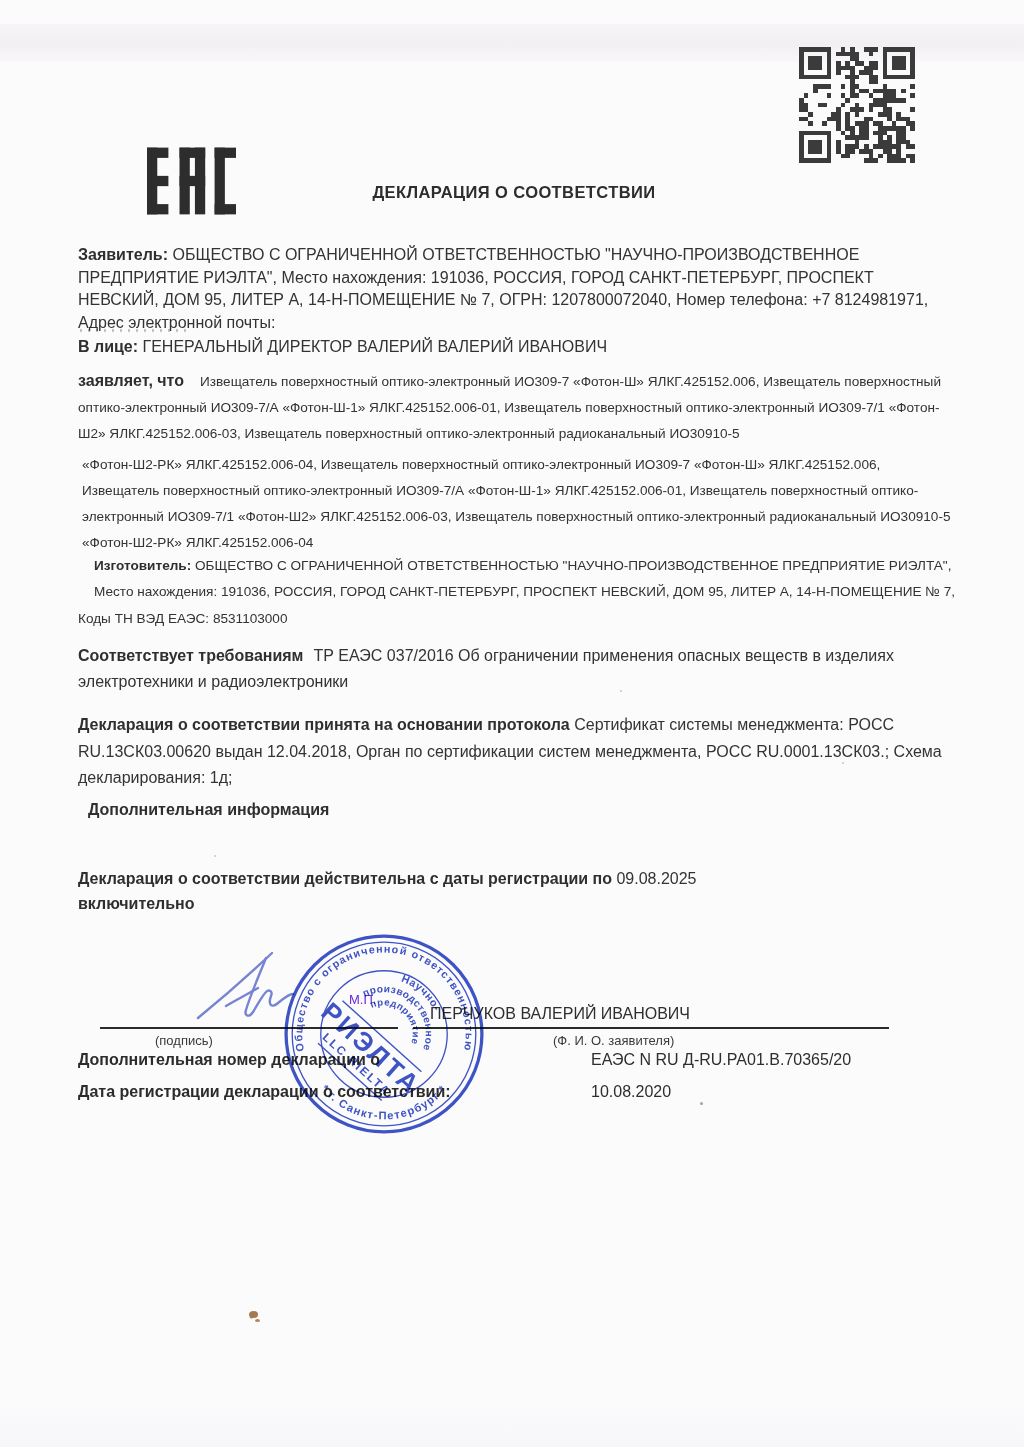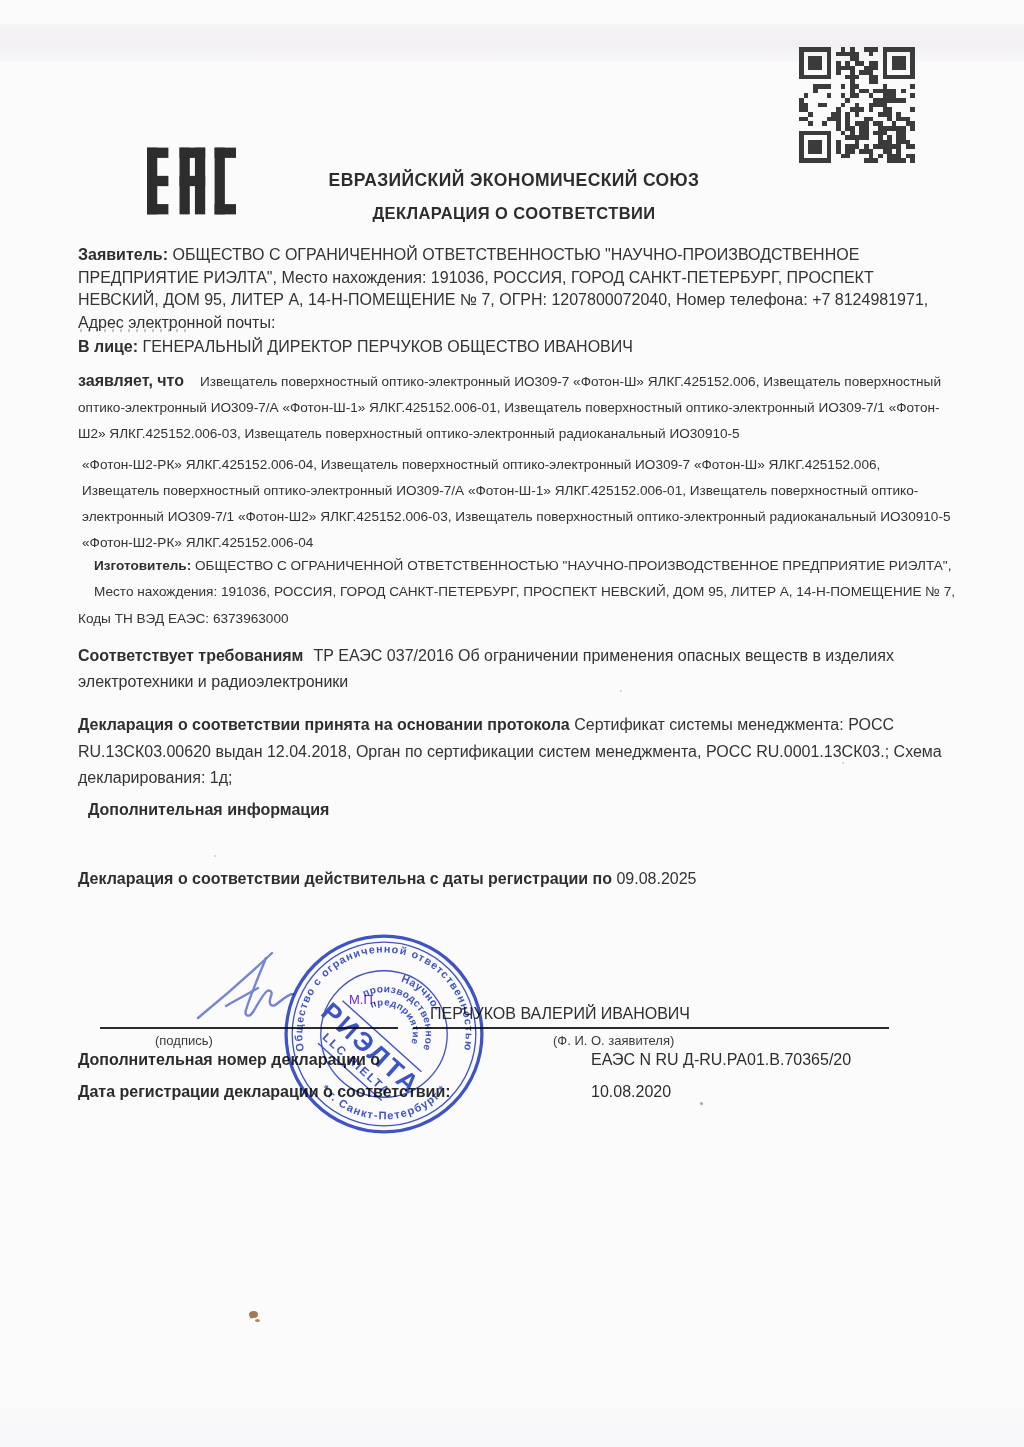--- a/index.html
+++ b/index.html
@@ -81,21 +81,20 @@
     <rect x="38" y="0" width="30" height="12"></rect>
     <rect x="38" y="33" width="30" height="12"></rect>
 
     <rect x="79" y="0" width="12" height="78"></rect>
     <rect x="79" y="0" width="25" height="12"></rect>
     <rect x="79" y="66" width="25" height="12"></rect>
   </svg>
 </div>
 
 <div class="abs titles">
-  <div class="t1">ЕВРАЗИЙСКИЙ ЭКОНОМИЧЕСКИЙ СОЮЗ</div>
   <div class="t2">ДЕКЛАРАЦИЯ О СООТВЕТСТВИИ</div>
 </div>
 
 <div class="abs qr">
   <svg id="qr-svg" viewBox="0 0 25 25" shape-rendering="crispEdges" fill="#3b3b3b">
       <rect x="9" y="0" width="1" height="1"></rect>
       <rect x="11" y="0" width="1" height="1"></rect>
       <rect x="14" y="0" width="1" height="1"></rect>
       <rect x="15" y="0" width="1" height="1"></rect>
       <rect x="16" y="0" width="1" height="1"></rect>
@@ -404,37 +403,37 @@
       <rect x="19" y="21" width="1" height="1"></rect>
       <rect x="20" y="21" width="1" height="1"></rect>
       <rect x="21" y="21" width="1" height="1"></rect>
     </svg>
 </div>
 
 <p class="abs para" style="top:244px;margin:0;"><b>Заявитель:</b> <span>ОБЩЕСТВО С ОГРАНИЧЕННОЙ ОТВЕТСТВЕННОСТЬЮ "НАУЧНО-ПРОИЗВОДСТВЕННОЕ ПРЕДПРИЯТИЕ РИЭЛТА", Место нахождения: 191036, РОССИЯ, ГОРОД САНКТ-ПЕТЕРБУРГ, ПРОСПЕКТ НЕВСКИЙ, ДОМ 95, ЛИТЕР А, 14-Н-ПОМЕЩЕНИЕ № 7, ОГРН: 1207800072040, Номер телефона: +7 8124981971, Адрес электронной почты:</span></p>
 
 <div class="abs email-artifact"></div>
 
-<p class="abs para" style="top:336px;margin:0;"><b>В лице:</b> <span>ГЕНЕРАЛЬНЫЙ ДИРЕКТОР ПЕРЧУКОВ ОБЩЕСТВО ИВАНОВИЧ</span></p>
+<p class="abs para" style="top:336px;margin:0;"><b>В лице:</b> <span>ГЕНЕРАЛЬНЫЙ ДИРЕКТОР ВАЛЕРИЙ ВАЛЕРИЙ ИВАНОВИЧ</span></p>
 
 <p class="abs para small" style="top:368px;margin:0;"><b class="lead-gap" style="font-size:16px;">заявляет, что</b><span>Извещатель поверхностный оптико-электронный ИО309-7 «Фотон-Ш» ЯЛКГ.425152.006, Извещатель поверхностный оптико-электронный ИО309-7/А «Фотон-Ш-1» ЯЛКГ.425152.006-01, Извещатель поверхностный оптико-электронный ИО309-7/1 «Фотон-Ш2» ЯЛКГ.425152.006-03, Извещатель поверхностный оптико-электронный радиоканальный ИО30910-5</span></p>
 
 <p class="abs para small" style="top:452px;margin:0;padding-left:4px;"><span>«Фотон-Ш2-РК» ЯЛКГ.425152.006-04, Извещатель поверхностный оптико-электронный ИО309-7 «Фотон-Ш» ЯЛКГ.425152.006, Извещатель поверхностный оптико-электронный ИО309-7/А «Фотон-Ш-1» ЯЛКГ.425152.006-01, Извещатель поверхностный оптико-электронный ИО309-7/1 «Фотон-Ш2» ЯЛКГ.425152.006-03, Извещатель поверхностный оптико-электронный радиоканальный ИО30910-5  «Фотон-Ш2-РК» ЯЛКГ.425152.006-04</span></p>
 
 <p class="abs para small" style="top:537px;margin:16px;"><b>Изготовитель:</b> <span>ОБЩЕСТВО С ОГРАНИЧЕННОЙ ОТВЕТСТВЕННОСТЬЮ "НАУЧНО-ПРОИЗВОДСТВЕННОЕ ПРЕДПРИЯТИЕ РИЭЛТА", Место нахождения: 191036, РОССИЯ, ГОРОД САНКТ-ПЕТЕРБУРГ, ПРОСПЕКТ НЕВСКИЙ, ДОМ 95, ЛИТЕР А, 14-Н-ПОМЕЩЕНИЕ № 7,</span></p>
 
-<p class="abs para small" style="top:610px;margin:0;line-height:18px;">Коды ТН ВЭД ЕАЭС: 6373963000</p>
+<p class="abs para small" style="top:610px;margin:0;line-height:18px;">Коды ТН ВЭД ЕАЭС: 8531103000</p>
 
 <p class="abs para" style="top:643px;margin:0;line-height:26px;"><b class="lead-gap-sm">Соответствует требованиям</b><span>ТР ЕАЭС 037/2016 Об ограничении применения опасных веществ в изделиях электротехники и радиоэлектроники</span></p>
 
 <p class="abs para" style="top:712px;margin:0;line-height:26.5px;"><b>Декларация о соответствии принята на основании протокола</b> <span>Сертификат системы менеджмента: РОСС RU.13СК03.00620 выдан 12.04.2018, Орган по сертификации систем менеджмента, РОСС RU.0001.13СК03.; Схема декларирования: 1д;</span></p>
 
 <p class="abs para" style="top:789px;margin:10px;"><b>Дополнительная информация</b></p>
 
-<p class="abs para" style="top:866px;margin:0;line-height:25px;"><b>Декларация о соответствии действительна с даты регистрации по</b> <span>09.08.2025</span></p>
+<p class="abs para" style="top:866px;margin:0;line-height:25px;"><b>Декларация о соответствии действительна с даты регистрации по</b> <span>09.08.2025</span><b style="display:block;">включительно</b></p>
 
 <div class="abs sig-svg">
   <svg viewBox="0 0 132 82" width="132" height="82" fill="none" stroke="#7585d2" stroke-width="2.4" stroke-linecap="round">
     <path d="M 6,70 C 28,52 62,22 80,5"></path>
     <path d="M 74,10 C 66,30 58,48 54,62 C 52,68 57,70 61,64 C 66,56 70,48 74,44 C 77,41 81,43 79,48 C 76,56 79,61 86,55 C 92,50 97,46 101,46"></path>
     <path d="M 34,58 C 44,52 56,46 66,40"></path>
   </svg>
 </div>
 
 <div class="abs mp">М.П.</div>

